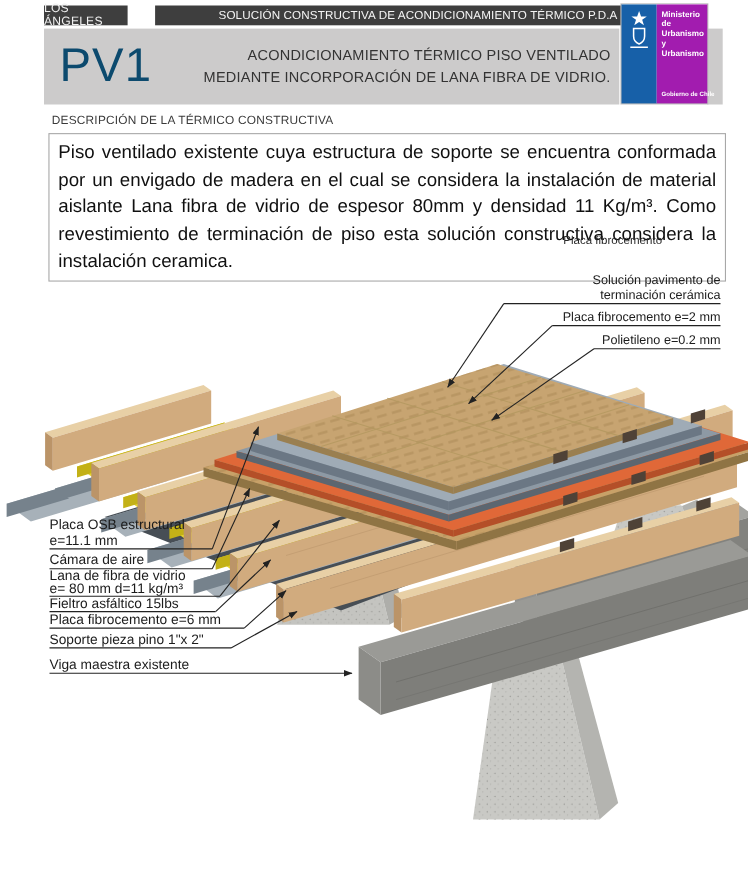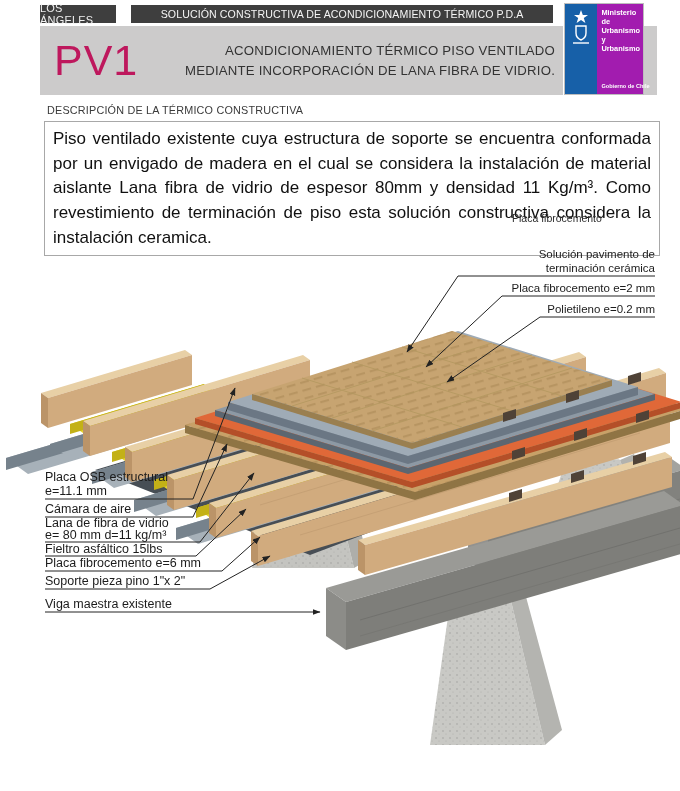--- a/index.html
+++ b/index.html
@@ -7,33 +7,33 @@
     width:680px;height:791px;position:relative;background:#ffffff;
     font-family:"Liberation Sans",sans-serif;overflow:hidden;
   }
   
   .region-box{
     position:absolute;left:40px;top:5px;width:76px;height:18px;
     background:#3e3e3e;color:#f0f0f0;font-size:11px;
     display:flex;align-items:center;justify-content:center;letter-spacing:.2px;
   }
   .title-bar{
-    position:absolute;left:131px;top:5px;width:422px;height:18px;
+    position:absolute;left:141px;top:5px;width:422px;height:18px;
     background:#3e3e3e;color:#f5f5f5;font-size:10.6px;
-    display:flex;align-items:center;justify-content:center;letter-spacing:.1px;white-space:nowrap;
+    display:flex;align-items:center;justify-content:center;letter-spacing:.1px;white-space:nowrap;padding-left:28px;
   }
   .band{
     position:absolute;left:40px;top:26px;width:523px;height:69px;background:#cccbcb;
   }
   .band-tab{
     position:absolute;left:643px;top:26px;width:14px;height:69px;background:#cccbcb;
   }
   .code{
     position:absolute;left:14px;top:50%;transform:translateY(-52%);
-    font-size:43px;color:#be185d;letter-spacing:1px;
+    font-size:43px;color:#0c4a6e;letter-spacing:1px;
   }
   .subtitle{
     position:absolute;left:115px;right:8px;top:50%;transform:translateY(-50%);
     text-align:right;font-size:13.2px;color:#333333;line-height:1.55;letter-spacing:.2px;
   }
   
   .logo{
     position:absolute;left:565px;top:4px;width:78px;height:90px;display:flex;
     box-shadow:0 0 0 1px #bdbdbd;
   }

